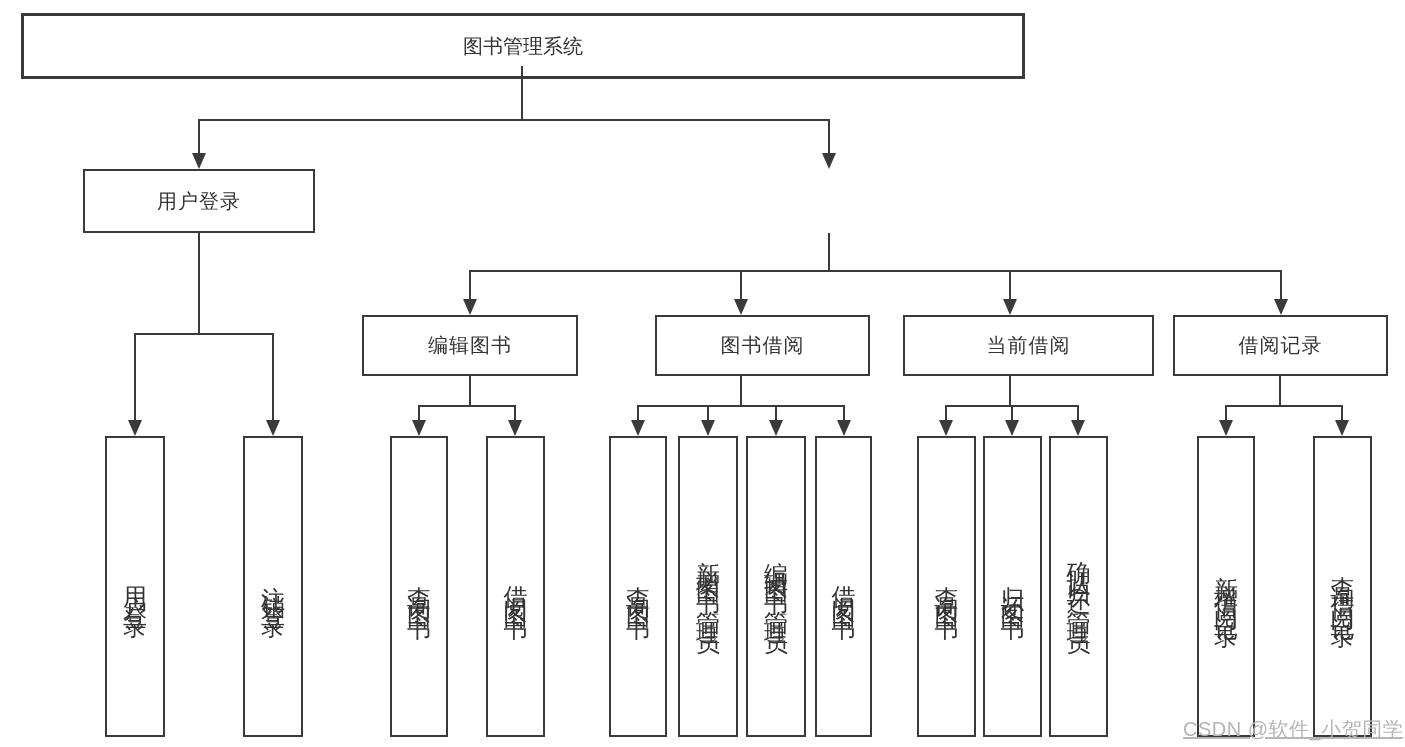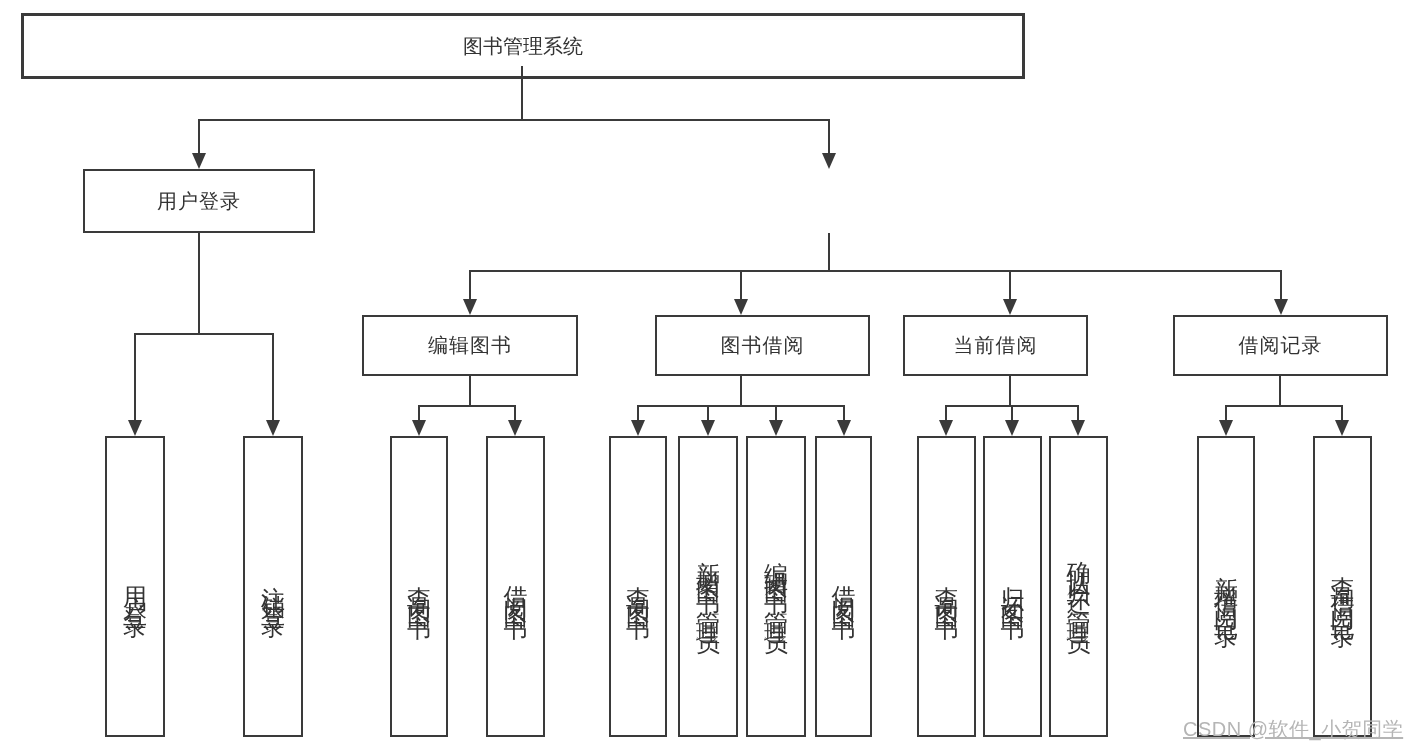--- a/index.html
+++ b/index.html
@@ -49,21 +49,21 @@
 
 
   <div class="node h" style="left:362px;top:315px;width:216px;height:61px;">
     <span>编辑图书</span>
   </div>
 
   <div class="node h" style="left:633px;top:315px;width:215px;height:61px;margin-left:22px;">
     <span>图书借阅</span>
   </div>
 
-  <div class="node h" style="left:903px;top:315px;width:185px;height:61px;">
+  <div class="node h" style="left:903px;top:315px;width:251px;height:61px;">
     <span>当前借阅</span>
   </div>
 
   <div class="node h" style="left:1173px;top:315px;width:215px;height:61px;">
     <span>借阅记录</span>
   </div>
 
   <div class="leaf" style="left:105px;width:60px;">
     <span>用户登录</span>
   </div>

